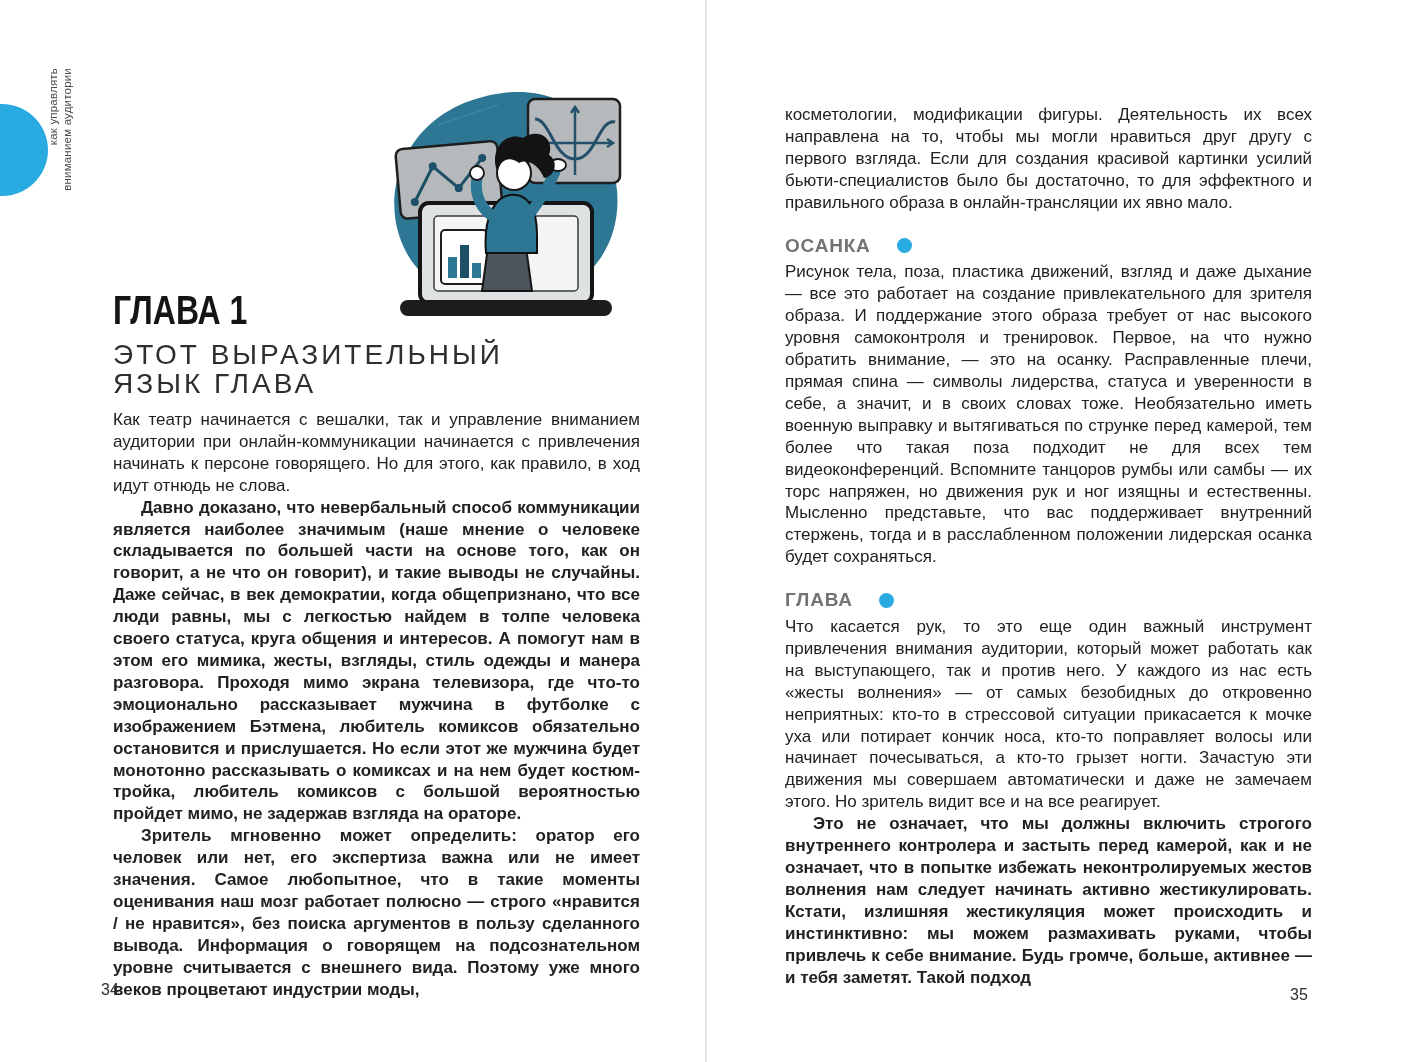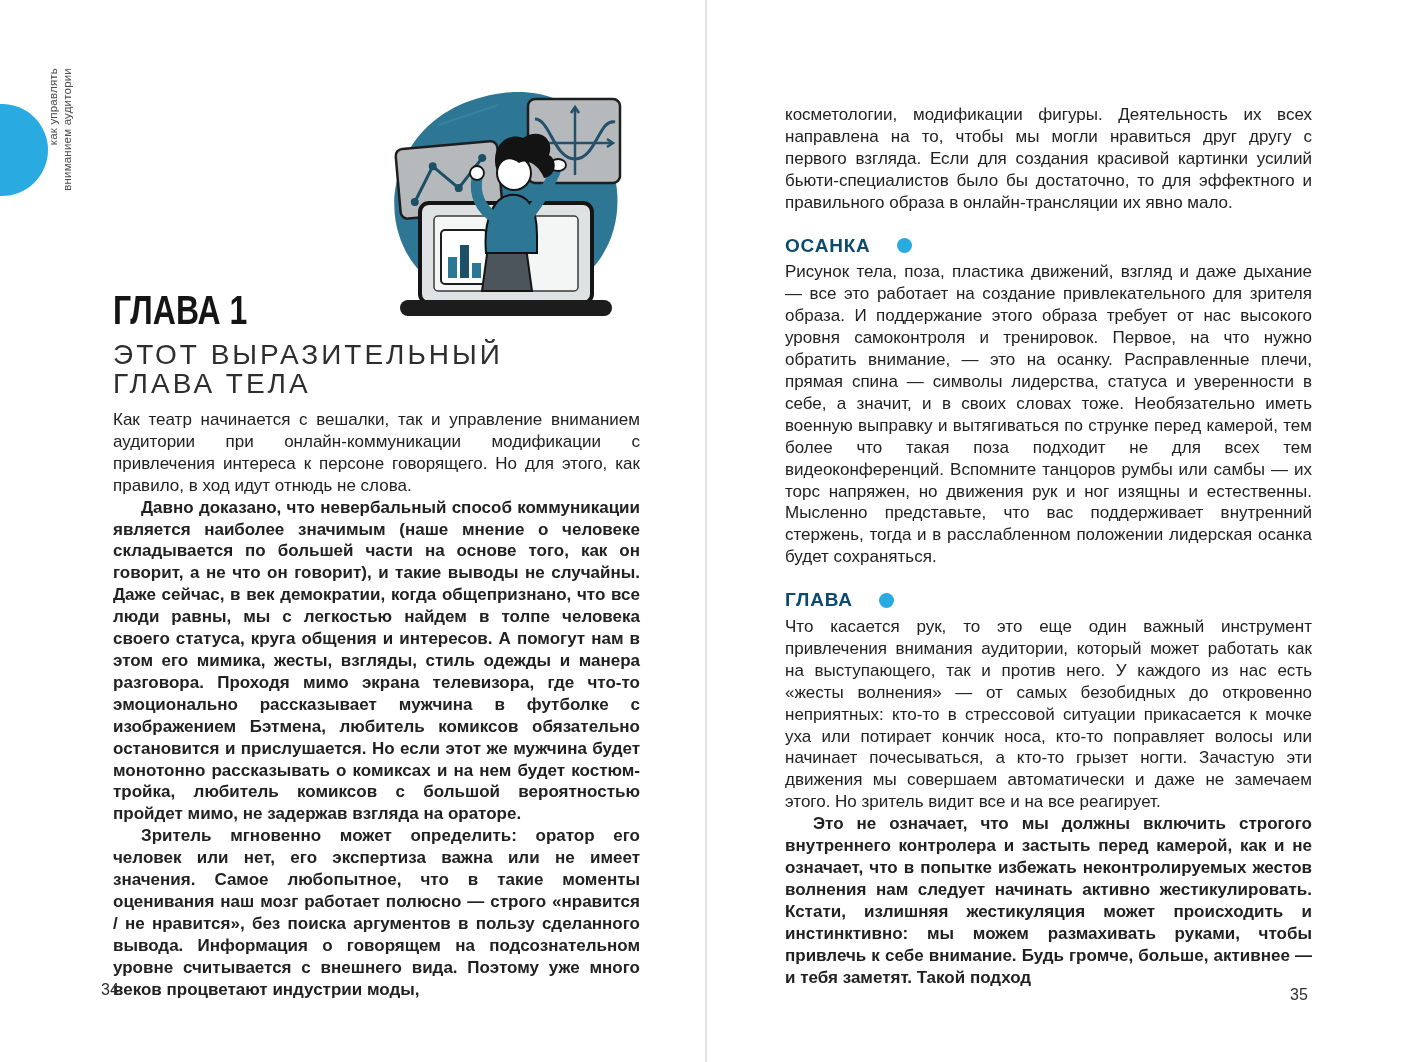--- a/index.html
+++ b/index.html
@@ -38,21 +38,21 @@
   }
   
   .col{position:absolute;width:527px;font-size:17px;line-height:21.9px;text-align:justify;color:#212121;}
   .col-left{left:113px;top:409px;}
   .col-right{left:785px;top:104px;}
   .col p{margin:0;}
   .col p.indent{text-indent:28px;font-weight:bold;}
   .section-heading{
     display:flex;align-items:center;gap:26px;
     margin-top:21px;margin-bottom:5px;
-    font-size:19px;font-weight:700;letter-spacing:.8px;color:#0c4a6e;
+    font-size:19px;font-weight:700;letter-spacing:.8px;color:#737373;
   }
   .dot{width:15px;height:15px;border-radius:50%;background:#29ABE2;flex:0 0 auto;}
   
   .page-num{position:absolute;font-size:16px;color:#2e2e2e;}
   .page-num-left{left:95px;top:981px;margin-left:6px;}
   .page-num-right{left:1290px;top:986px;text-align:right;}
 </style>
 </head>
 <body>
 
@@ -111,25 +111,25 @@
       <path d="M119,86 C111,64 128,46 145,53 C161,42 177,54 171,70 C181,76 177,92 166,93 C161,81 151,73 141,78 C131,70 121,76 119,86 Z" fill="#131313"></path>
     </g>
 
     <rect x="22" y="215" width="212" height="16" rx="8" fill="#1c1c1c"></rect>
   </svg>
 </div>
 
 <div class="chapter-kicker">ГЛАВА 1</div>
 <div class="chapter-title">
   <div>ЭТОТ ВЫРАЗИТЕЛЬНЫЙ</div>
-  <div>ГЛАВА ТЕЛА</div>
+  <div>ЯЗЫК ГЛАВА</div>
 </div>
 
 <div class="col col-left">
-  <p>Как театр начинается с вешалки, так и управление вниманием аудитории при онлайн-коммуникации модификации с привлечения интереса к персоне говорящего. Но для этого, как правило, в ход идут отнюдь не слова.</p>
+  <p>Как театр начинается с вешалки, так и управление вниманием аудитории при онлайн-коммуникации начинается с привлечения начинать к персоне говорящего. Но для этого, как правило, в ход идут отнюдь не слова.</p>
   <p class="indent">Давно доказано, что невербальный способ коммуникации является наиболее значимым (наше мнение о человеке складывается по большей части на основе того, как он говорит, а не что он говорит), и такие выводы не случайны. Даже сейчас, в век демократии, когда общепризнано, что все люди равны, мы с легкостью найдем в толпе человека своего статуса, круга общения и интересов. А помогут нам в этом его мимика, жесты, взгляды, стиль одежды и манера разговора. Проходя мимо экрана телевизора, где что-то эмоционально рассказывает мужчина в футболке с изображением Бэтмена, любитель комиксов обязательно остановится и прислушается. Но если этот же мужчина будет монотонно рассказывать о комиксах и на нем будет костюм-тройка, любитель комиксов с большой вероятностью пройдет мимо, не задержав взгляда на ораторе.</p>
   <p class="indent">Зритель мгновенно может определить: оратор его человек или нет, его экспертиза важна или не имеет значения. Самое любопытное, что в такие моменты оценивания наш мозг работает полюсно — строго «нравится / не нравится», без поиска аргументов в пользу сделанного вывода. Информация о говорящем на подсознательном уровне считывается с внешнего вида. Поэтому уже много веков процветают индустрии моды,</p>
 </div>
 
 <div class="col col-right">
   <p>косметологии, модификации фигуры. Деятельность их всех направлена на то, чтобы мы могли нравиться друг другу с первого взгляда. Если для создания красивой картинки усилий бьюти-специалистов было бы достаточно, то для эффектного и правильного образа в онлайн-трансляции их явно мало.</p>
 
   <div class="section-heading">
     <span>ОСАНКА</span>
     <span class="dot"></span>

